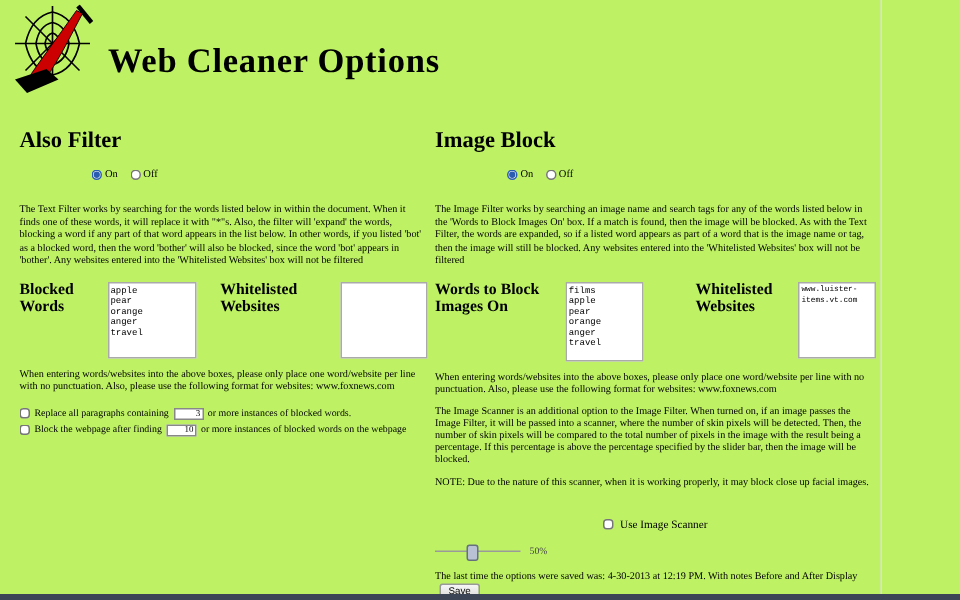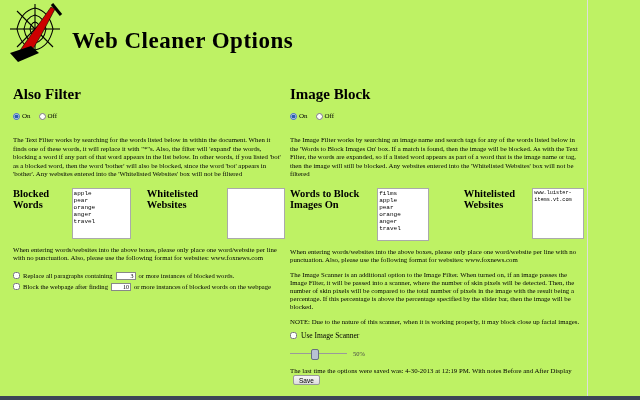--- a/index.html
+++ b/index.html
@@ -7,21 +7,21 @@
   .page { position:relative; width:640px; height:400px; overflow:hidden; background:#bef264; }
 
   .logo { position:absolute; left:8px; top:3px; width:58px; height:62px; }
   .page-title { position:absolute; left:72px; top:28px; margin:0; font-size:23px; font-weight:bold; letter-spacing:0.5px; }
 
   .col { position:absolute; top:86px; }
   .col-left  { left:13px;  width:272px; }
   .col-right { left:290px; width:294px; }
 
   h2.section-h { margin:0; font-size:15px; font-weight:bold; }
-  .radio-row { margin-top:9px; display:flex; align-items:center; gap:8px; font-size:7px; }
+  .radio-row { margin-top:9px; display:flex; align-items:center; gap:8px; font-size:7px;margin-left:48px; }
   .radio-row label { display:flex; align-items:center; gap:2px; }
   input[type=radio] { width:7px; height:7px; margin:0; accent-color:#2a5db0; }
   input[type=checkbox] { width:7px; height:7px; margin:0; }
 
   p.desc { margin:16px 0 0 0; font-size:6.8px; line-height:8.5px; }
   p.note2 { margin:7px 0 0 0; font-size:6.8px; line-height:8px; }
 
   .boxes-row { display:flex; margin-top:9px; }
   .box-group { display:flex; flex-direction:row; }
   .box-group h3 { margin:0 0 9px 0; font-size:10.5px; font-weight:bold; }
@@ -31,21 +31,21 @@
   .ta-left-white { width:67px; height:51px; }
   .ta-right-words { width:71px; height:53px; }
   .ta-right-white { width:69px; height:51px; font-size:5.2px; }
   .gap-left { width:18px; }  .gap-right { width:47px; }
 
   .opt-row { margin-top:3px; display:flex; align-items:center; gap:3px; font-size:6.6px; white-space:nowrap; }
   .opt-row.first { margin-top:10px; }
   .num-input { width:20px; height:8px; font-size:6px; border:1px solid #888; text-align:right;
                padding:0 1px; font-family:"Liberation Serif",serif; box-sizing:border-box; }
 
-  .scanner-check { margin-top:5px; display:flex; align-items:center; gap:4px; font-size:7.5px; }
+  .scanner-check { margin-top:19px; display:flex; align-items:center; gap:4px; font-size:7.5px;justify-content:center; }
   .slider-row { margin-top:8px; display:flex; align-items:center; font-size:6.5px; }
   .slider { position:relative; width:57px; height:11px; }
   .slider .track { position:absolute; left:0; top:5px; width:57px; height:1px; background:#9a9a9a; }
   .slider .thumb { position:absolute; left:21px; top:1px; width:6px; height:9px; background:#b8c2d4;
                    border:1px solid #66707f; border-radius:2px; }
   .slider-label { margin-left:6px; color:#444; }
 
   .saved-line { margin-top:7px; font-size:6.8px; line-height:9px; width:282px; }
   .save-button { font-size:6.5px; font-family:"Liberation Sans",sans-serif; padding:0 5px; margin-left:3px;
                  height:10px; line-height:9px; border:1px solid #999; border-radius:2px;

